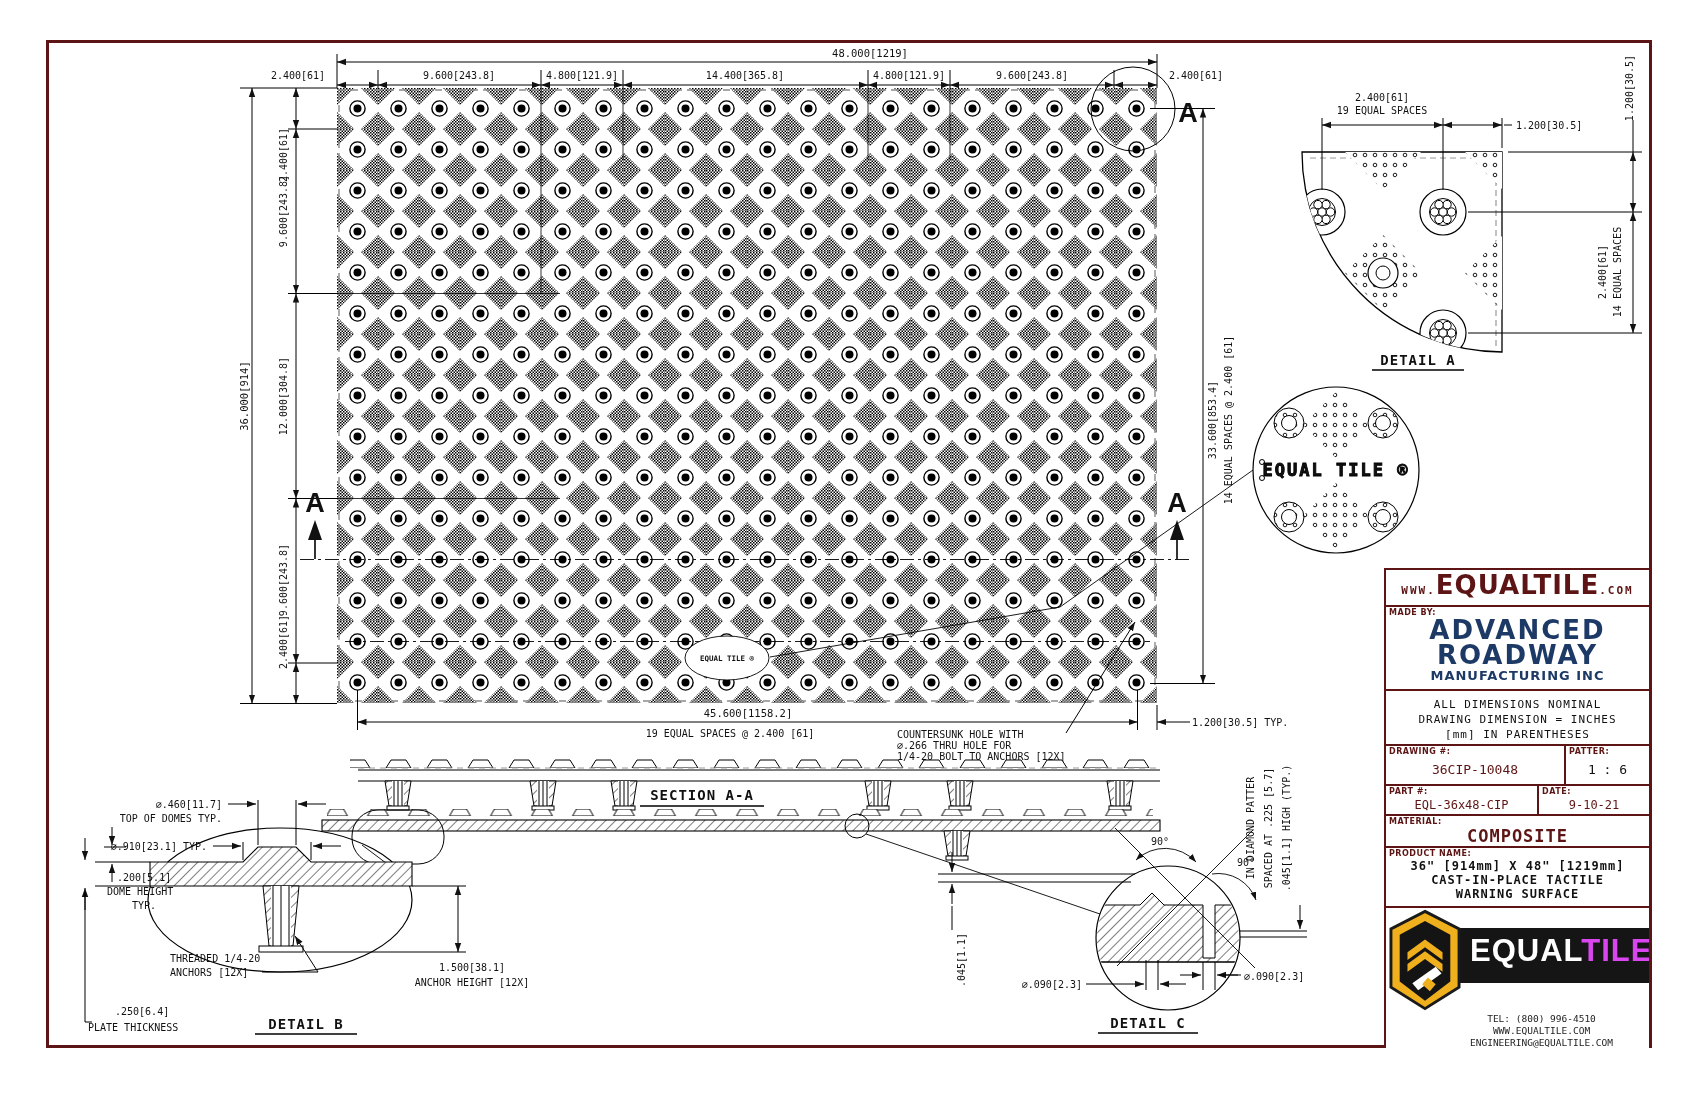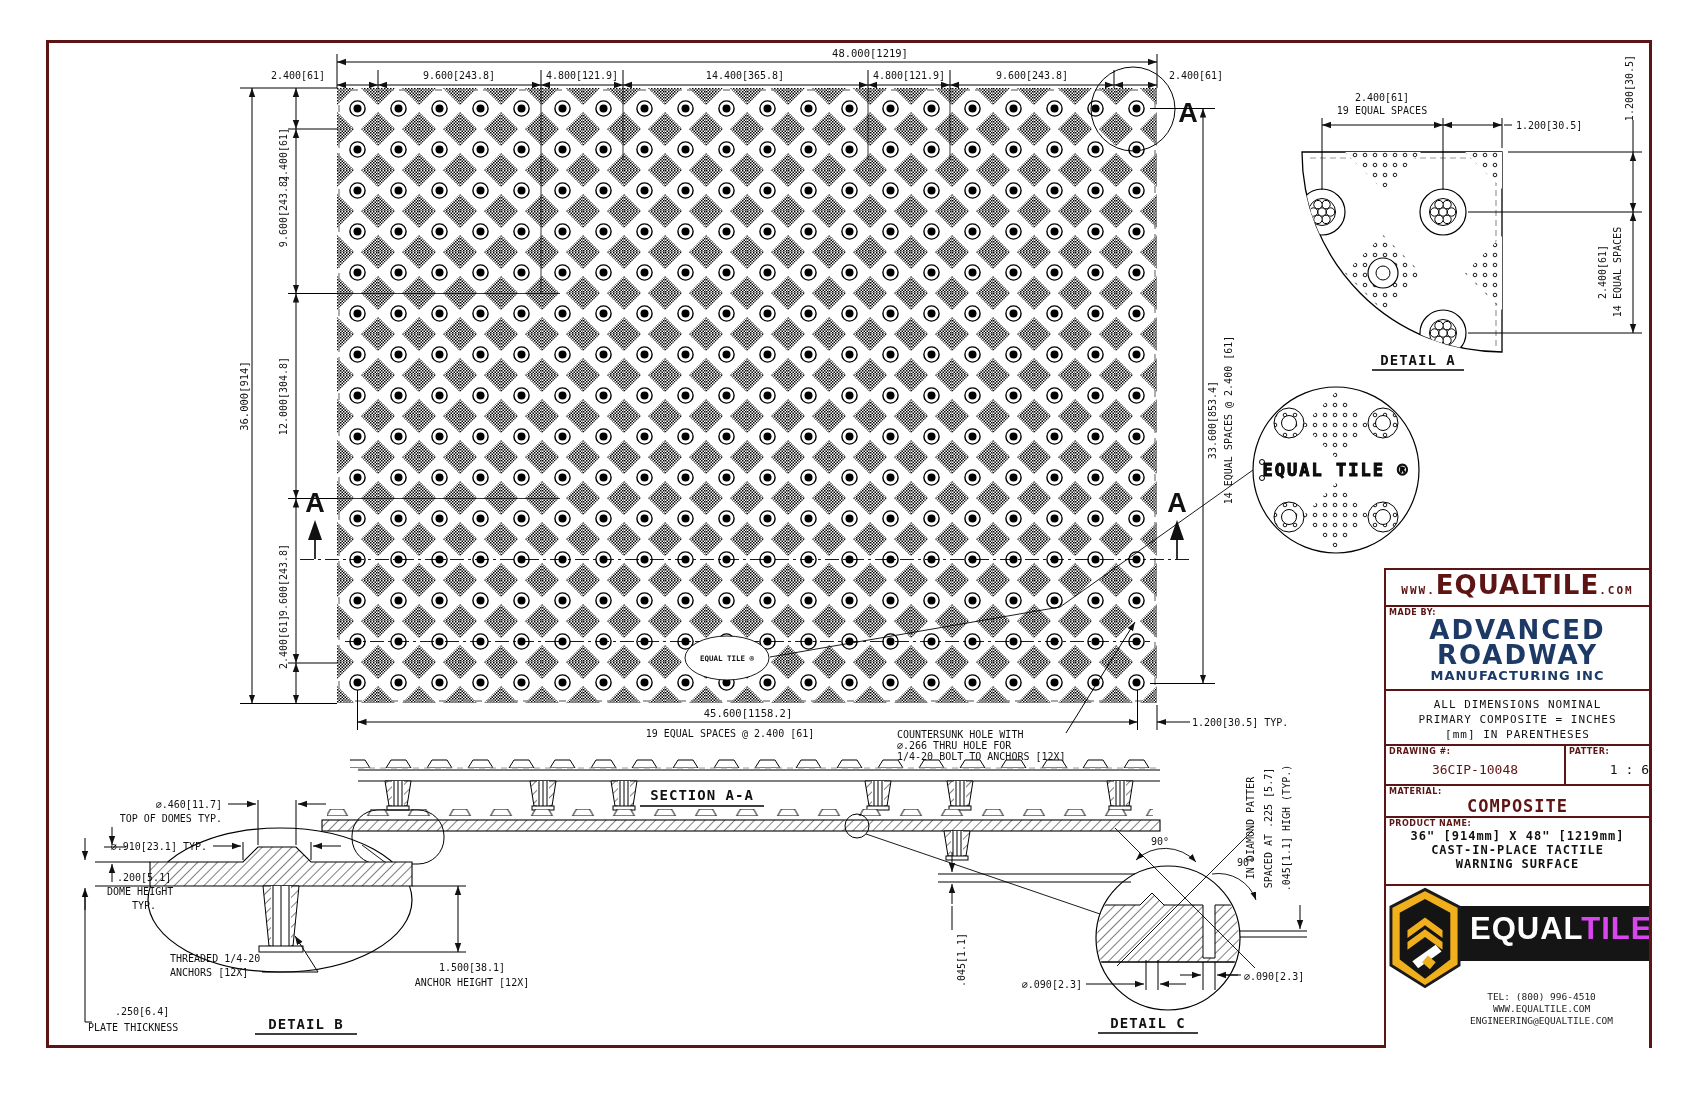--- a/index.html
+++ b/index.html
@@ -25,24 +25,24 @@
              color:#5d1414;letter-spacing:.5px;}
   .www{height:37px;text-align:center;line-height:37px;color:#5d1414;white-space:nowrap;}
   .www .pre,.www .suf{font:bold 11px "DejaVu Sans Mono",monospace;letter-spacing:2px;}
   .www .main{font:bold 26px "DejaVu Sans",sans-serif;letter-spacing:1px;}
   .madeby{height:84px;text-align:center;color:#1d3a66;}
   .c1{font:bold 26px "DejaVu Sans",sans-serif;letter-spacing:2px;line-height:25px;margin-top:11px;}
   .c2{font:bold 26px "DejaVu Sans",sans-serif;letter-spacing:2px;line-height:25px;}
   .c3{font:bold 13px "DejaVu Sans",sans-serif;letter-spacing:1px;line-height:15px;}
   .notes{height:55px;text-align:center;color:#111;
          font:11px "DejaVu Sans Mono",monospace;letter-spacing:1px;line-height:15px;padding-top:6px;}
-  .rDraw{height:40px;text-decoration:underline;} .rPart{height:30px;} .rMat{height:32px;} .rProd{height:68px;}
+  .rDraw{height:40px;text-decoration:underline;} .rPart{height:30px;} .rMat{height:32px;} .rProd{height:60px;}
   .val{display:block;text-align:center;font:13px "DejaVu Sans Mono",monospace;color:#5d1414;margin-top:16px;}
   .val.small{font-size:12px;margin-top:12px;}
-  .val.black{color:#111;text-align:right;}
+  .val.black{color:#111;}
   .mat{display:block;text-align:center;font:bold 17px "DejaVu Sans Mono",monospace;color:#5d1414;margin-top:10px;letter-spacing:1px;}
   .prod{line-height:13px;text-align:center;font:bold 12px "DejaVu Sans Mono",monospace;color:#111;letter-spacing:1px;margin-top:11px;}
   .rLogo{height:146px;border-bottom:none;}
   .banner{position:absolute;left:68px;top:20px;right:0;height:55px;background:#151515;
           line-height:55px;padding-left:16px;white-space:nowrap;}
   .banner .eq{font:bold 31px "Liberation Sans",sans-serif;color:#ffffff;letter-spacing:1px;}
   .banner .ti{font:bold 31px "Liberation Sans",sans-serif;color:#d946ef;letter-spacing:1px;}
   .badge{position:absolute;left:3px;top:1px;width:72px;height:102px;}
   .contacts{position:absolute;left:0;right:0;bottom:5px;text-align:center;color:#222;
             font:9.5px "DejaVu Sans Mono",monospace;line-height:12px;margin-left:48px;}
@@ -481,31 +481,41 @@
     <span class="pre">WWW.</span><span class="main">EQUALTILE</span><span class="pre">.COM</span>
   </div>
   <div class="row madeby">
     <span class="miniLabel">MADE BY:</span>
     <div class="c1">ADVANCED</div>
     <div class="c2">ROADWAY</div>
     <div class="c3">MANUFACTURING INC</div>
   </div>
   <div class="row notes">
     <div>ALL DIMENSIONS NOMINAL</div>
-    <div>PRIMARY COMPOSITE = INCHES</div>
+    <div>DRAWING DIMENSION = INCHES</div>
     <div>[mm] IN PARENTHESES</div>
   </div>
   <div class="row rDraw">
     <div class="cell" style="left:0;width:178px;">
       <span class="miniLabel">DRAWING #:</span>
       <span class="val">36CIP-10048</span>
     </div>
     <div class="cell" style="left:178px;right:0;border-left:2px solid #5d1414;">
       <span class="miniLabel">PATTER:</span>
       <span class="val black">1 : 6</span>
+    </div>
+  </div>
+  <div class="row rPart">
+    <div class="cell" style="left:0;width:151px;">
+      <span class="miniLabel">PART #:</span>
+      <span class="val small">EQL-36x48-CIP</span>
+    </div>
+    <div class="cell" style="left:151px;right:0;border-left:2px solid #5d1414;">
+      <span class="miniLabel">DATE:</span>
+      <span class="val small">9-10-21</span>
     </div>
   </div>
   <div class="row rMat">
     <span class="miniLabel">MATERIAL:</span>
     <span class="mat">COMPOSITE</span>
   </div>
   <div class="row rProd">
     <span class="miniLabel">PRODUCT NAME:</span>
     <div class="prod">
       <div>36" [914mm] X 48" [1219mm]</div>

